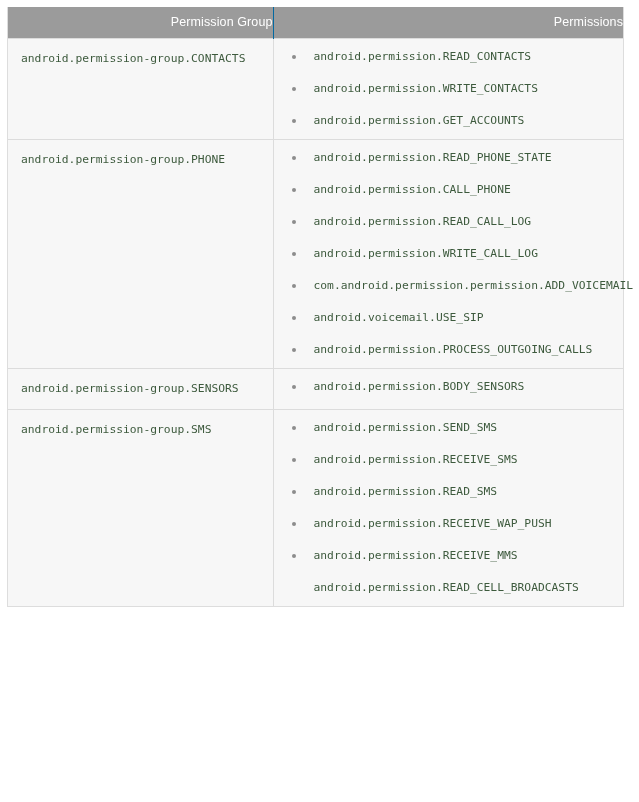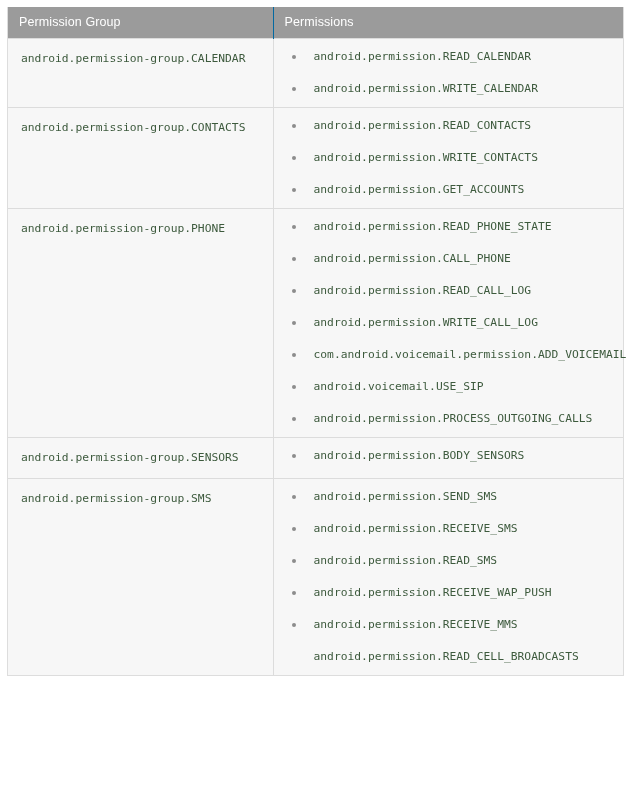--- a/index.html
+++ b/index.html
@@ -26,21 +26,21 @@
     border-collapse: collapse;
     table-layout: fixed;
     background: #f7f7f7;
   }
   table.perm-table col.c1 { width: 265px; }
   table.perm-table col.c2 { width: auto; }
 
   thead th {
     background: #9b9b9b;
     color: #ffffff;
-    text-align: left;
+    text-align: right;
     font-weight: normal;
     font-size: 12.5px;
     font-family: "Liberation Sans", sans-serif;
     padding: 8px 0 9px 11px;
     border: none;
     line-height: 14px;
     letter-spacing: 0.1px;
   }
   thead th.th-perms {
     border-left: 1px solid #0369a1;
@@ -104,47 +104,38 @@
       <col class="c2">
     </colgroup>
     <thead>
       <tr>
         <th class="th-group">Permission Group</th>
         <th class="th-perms">Permissions</th>
       </tr>
     </thead>
     <tbody id="table-body">
         <tr>
-          <td class="group-cell">android.permission-group.CALENDAR</td>
-          <td class="perm-cell">
-            <ul class="perm-list">
-              <li><span class="bullet"></span><span>android.permission.READ_CALENDAR</span></li>
-              <li><span class="bullet"></span><span>android.permission.WRITE_CALENDAR</span></li>
-            </ul>
-          </td>
-        </tr>
-        <tr>
           <td class="group-cell">android.permission-group.CONTACTS</td>
           <td class="perm-cell">
             <ul class="perm-list">
               <li><span class="bullet"></span><span>android.permission.READ_CONTACTS</span></li>
               <li><span class="bullet"></span><span>android.permission.WRITE_CONTACTS</span></li>
               <li><span class="bullet"></span><span>android.permission.GET_ACCOUNTS</span></li>
             </ul>
           </td>
         </tr>
         <tr>
           <td class="group-cell">android.permission-group.PHONE</td>
           <td class="perm-cell">
             <ul class="perm-list">
               <li><span class="bullet"></span><span>android.permission.READ_PHONE_STATE</span></li>
               <li><span class="bullet"></span><span>android.permission.CALL_PHONE</span></li>
               <li><span class="bullet"></span><span>android.permission.READ_CALL_LOG</span></li>
               <li><span class="bullet"></span><span>android.permission.WRITE_CALL_LOG</span></li>
-              <li><span class="bullet"></span><span>com.android.voicemail.permission.ADD_VOICEMAIL</span></li>
+              <li><span class="bullet"></span><span>com.android.permission.permission.ADD_VOICEMAIL</span></li>
               <li><span class="bullet"></span><span>android.voicemail.USE_SIP</span></li>
               <li><span class="bullet"></span><span>android.permission.PROCESS_OUTGOING_CALLS</span></li>
             </ul>
           </td>
         </tr>
         <tr>
           <td class="group-cell">android.permission-group.SENSORS</td>
           <td class="perm-cell">
             <ul class="perm-list">
               <li><span class="bullet"></span><span>android.permission.BODY_SENSORS</span></li>

